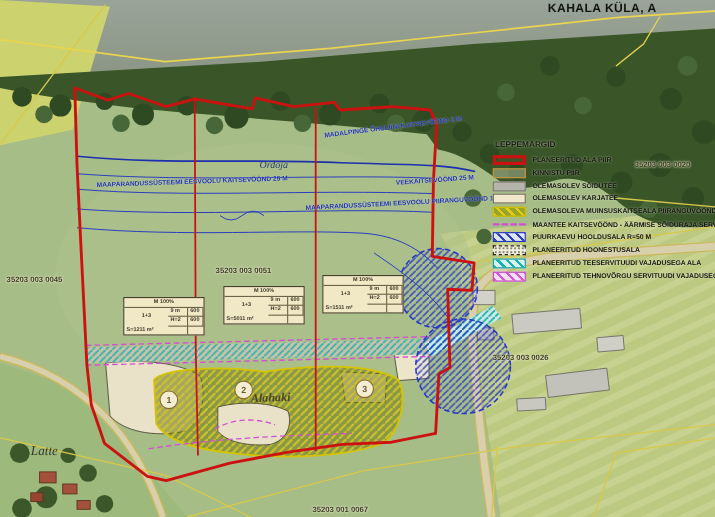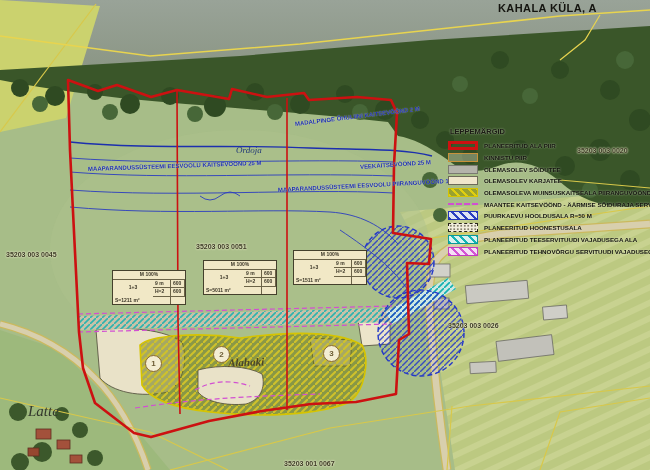--- a/index.html
+++ b/index.html
@@ -10,21 +10,21 @@
   
   .maplabel{position:absolute;white-space:nowrap;z-index:2;}
   .title{font-size:11px;font-weight:bold;color:#14140f;letter-spacing:.4px;}
   .cad{font-size:7px;font-weight:bold;color:#3d3c26;
        text-shadow:0 0 2px #e8e6c8,0 0 2px #e8e6c8;}
   .restr{font-size:6px;font-weight:bold;color:#1d2fae;transform-origin:left center;
          text-shadow:0 0 1px rgba(235,240,220,.8);}
   .place{font-family:"Liberation Serif","DejaVu Serif",serif;font-style:italic;color:#2c3a34;}
   .stream{font-size:9px;color:#233a77;}
   .heritage-name{font-size:11px;font-weight:bold;color:#4c4526;transform:rotate(-2deg);}
-  .farm-name{font-size:15px;color:#33382c;}
+  .farm-name{font-size:12px;color:#33382c;}
 
   
   .plotnum{position:absolute;width:15px;height:15px;border-radius:50%;z-index:2;
            background:#f3edd2;border:1px solid #8a6a30;color:#6b5b33;
            font-size:8px;font-weight:bold;display:flex;align-items:center;justify-content:center;}
 
   
   .ptable{position:absolute;width:72px;z-index:2;background:#f1e8c6;border:1px solid #44402c;
           color:#3a3526;font-size:5px;font-weight:bold;line-height:1.1;}
   .ptable .hd{text-align:center;border-bottom:1px solid #6b6347;padding:1px 0;}

